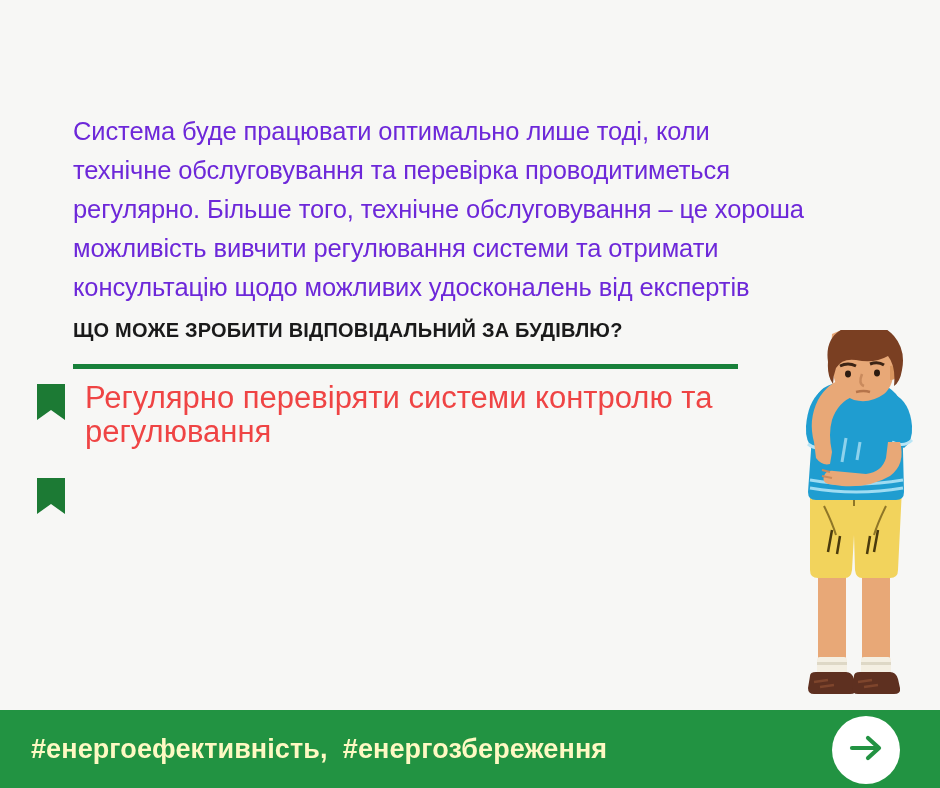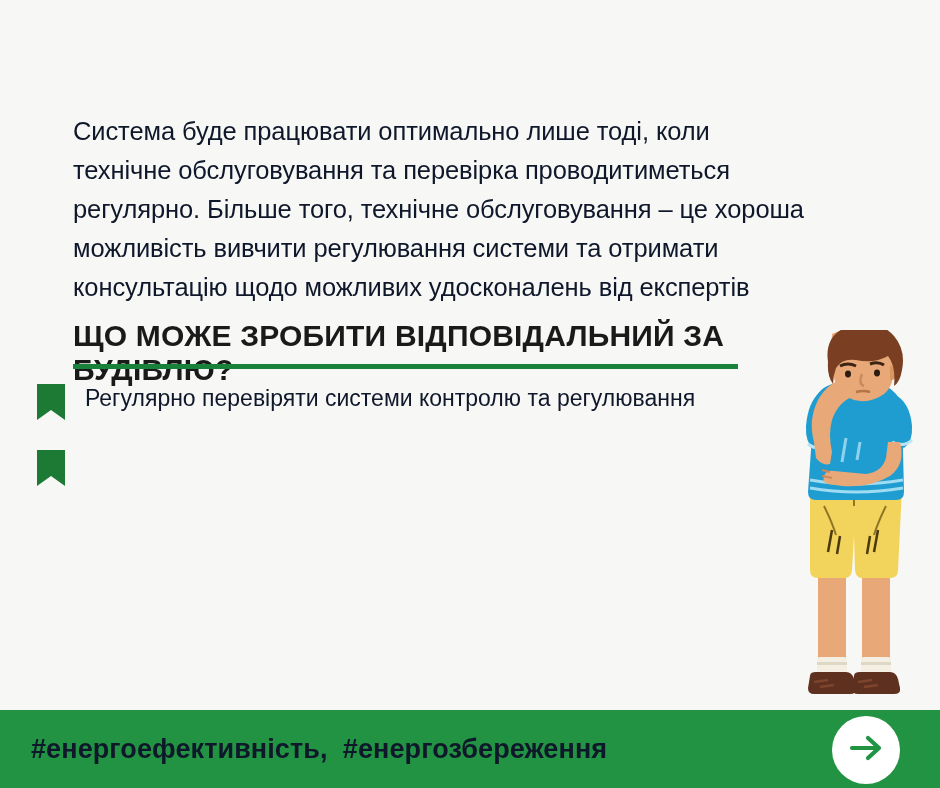--- a/index.html
+++ b/index.html
@@ -25,32 +25,32 @@
   }
 
   
   .intro {
     position: absolute;
     left: 73px;
     top: 112px;
     width: 790px;
     font-size: 25.5px;
     line-height: 39px;
-    color: #0f172a;
+    color: #6d28d9;
     letter-spacing: -0.1px;
     white-space: pre-line;
   }
 
   
   .heading {
     position: absolute;
     left: 73px;
     top: 319px;
     width: 800px;
-    font-size: 30px;
+    font-size: 20px;
     font-weight: bold;
     color: #1a1a1a;
     letter-spacing: 0.2px;
   }
   .heading-rule {
     position: absolute;
     left: 73px;
     top: 364px;
     width: 665px;
     height: 5px;
@@ -73,23 +73,23 @@
     position: absolute;
     left: 37px;
     top: 3px;
     width: 28px;
     height: 36px;
   }
   .bullet-text {
     display: block;
     margin-left: 85px;
     padding-right: 8px;
-    font-size: 23px;
+    font-size: 31px;
     line-height: 34px;
-    color: #0f172a;
+    color: #ef4444;
     white-space: pre-line;
   }
   .bullet-1 .bullet-text { margin-left: 85px; }
 
   
   .illustration {
     position: absolute;
     left: 770px;
     top: 330px;
     width: 180px;
@@ -105,21 +105,21 @@
     height: 78px;
     background: #229342;
   }
   .footer-tags {
     position: absolute;
     left: 31px;
     top: 50%;
     transform: translateY(-50%);
     font-size: 27px;
     font-weight: bold;
-    color: #0f172a;
+    color: #fef9c3;
     letter-spacing: 0.1px;
     white-space: pre;
   }
   .next-button {
     position: absolute;
     left: 832px;
     top: 716px;
     width: 68px;
     height: 68px;
     border-radius: 50%;

